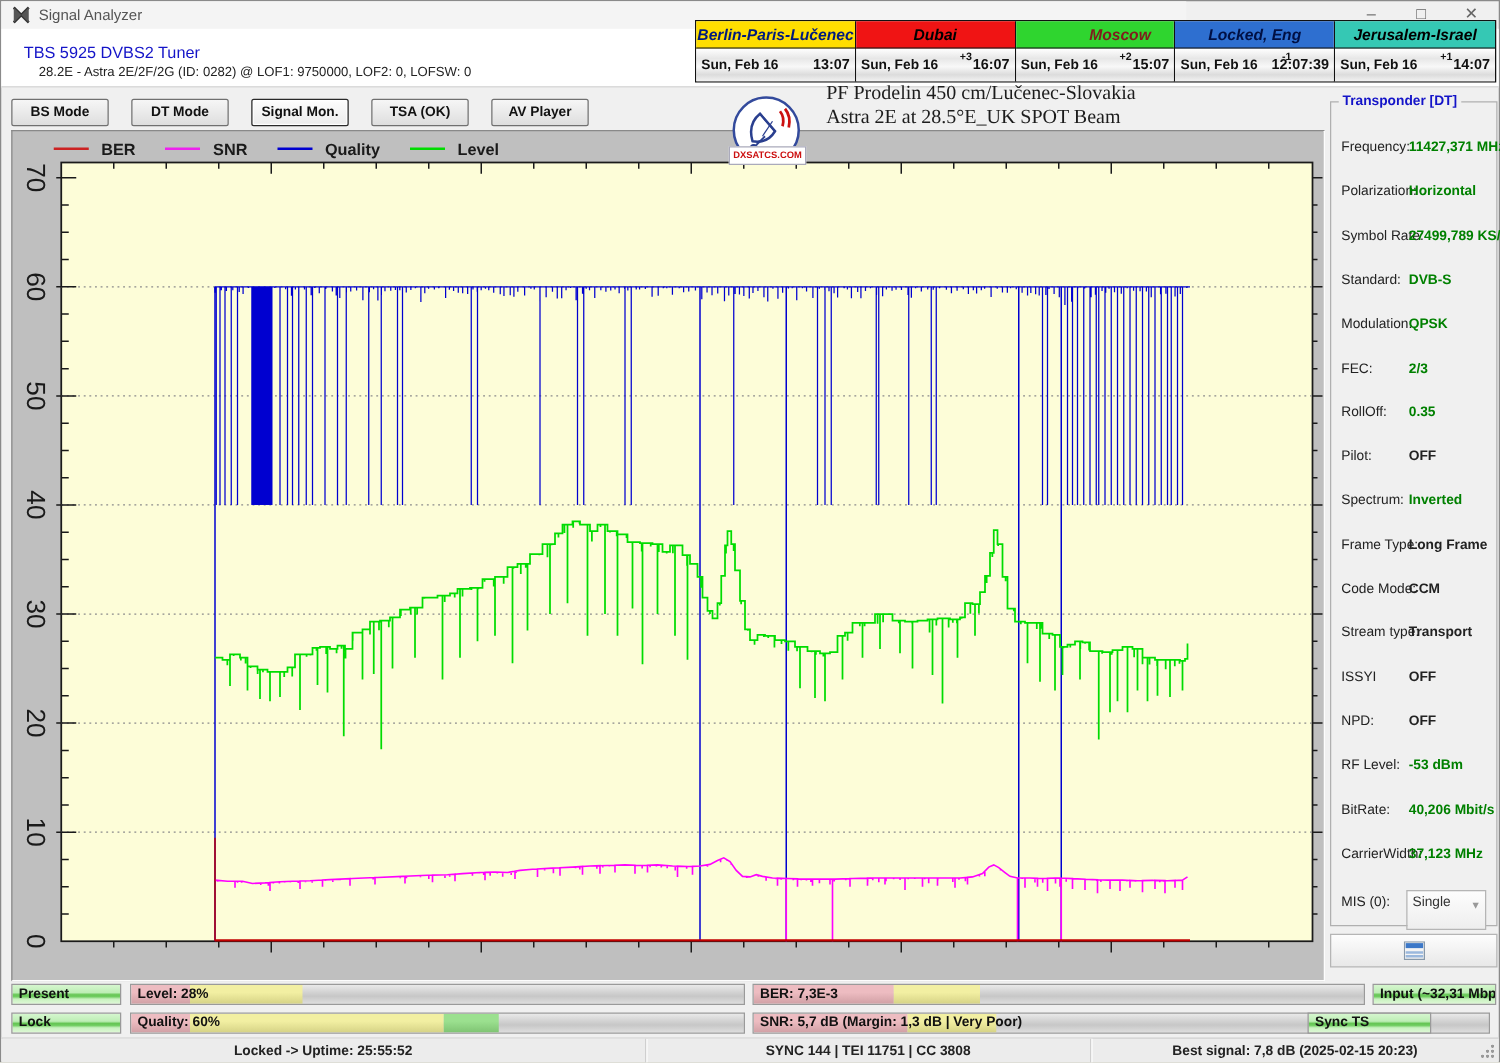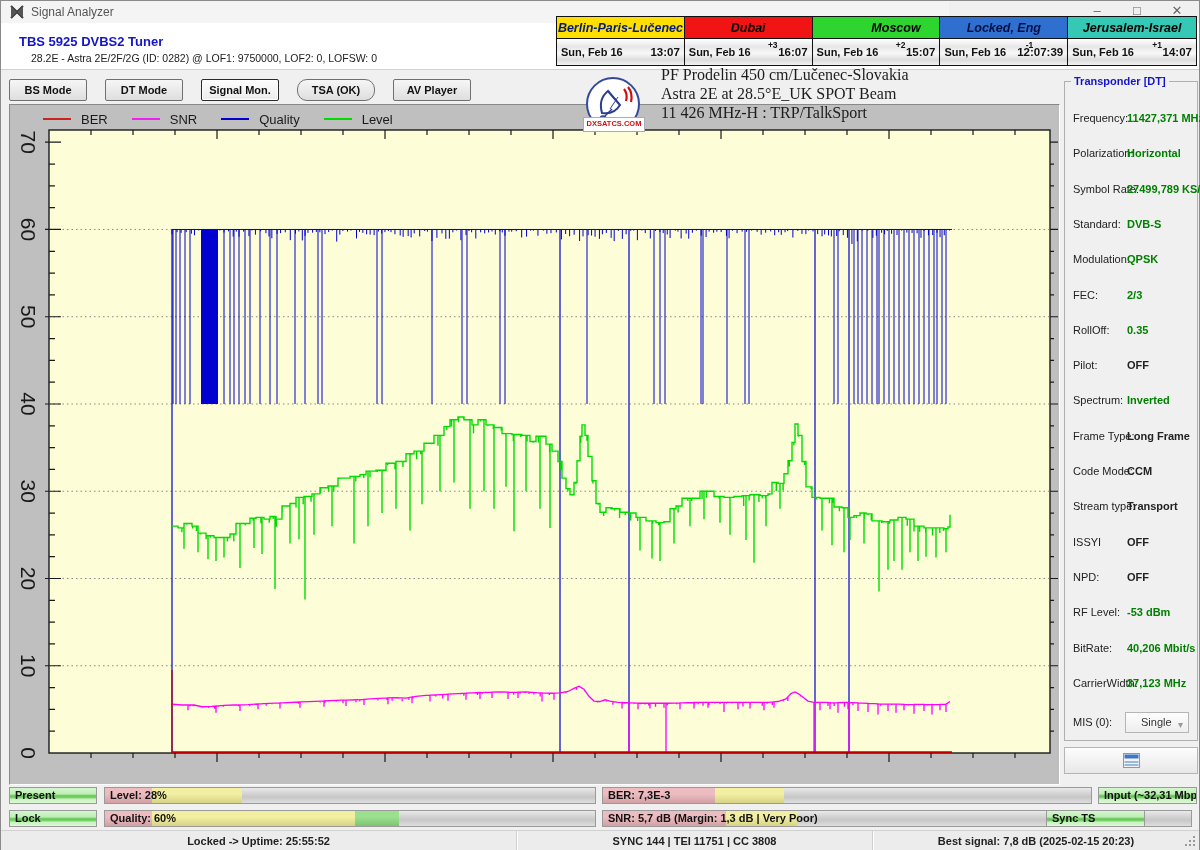--- a/index.html
+++ b/index.html
@@ -8,57 +8,57 @@
        -webkit-font-smoothing:antialiased;}
   .abs{position:absolute;}
   
   #window{width:1198px;height:848px;border:1px solid #8a8a8a;position:absolute;background:#f0f0f0;}
   #titlebar{left:0;top:0;width:948px;height:22px;background:#f4f4f4;}
   #title-text{left:30px;top:4px;font-size:12px;color:#555;}
   #app-icon{left:9px;top:4px;width:14px;height:14px;}
   .wctl{top:0px;width:34px;height:20px;text-align:center;font-size:13px;color:#666;line-height:20px;cursor:default;}
   
   #header{left:0;top:22px;width:1198px;height:46px;background:#ffffff;border-bottom:1px solid #d0d0d0;}
-  #tuner-title{left:18px;top:11px;font-size:13px;font-weight:bold;color:#1414c8;}
+  #tuner-title{left:18px;top:11px;font-size:13px;font-weight:normal;color:#1414c8;}
   #tuner-sub{left:30px;top:29px;font-size:10.5px;color:#222;}
   
   #clocks{left:555px;top:15px;width:641px;height:50px;display:flex;border:1px solid #111;box-sizing:border-box;}
   .clock{width:128px;border-right:1px solid #111;box-sizing:border-box;display:flex;flex-direction:column;}
   .clock:last-child{border-right:none;}
   .clock-head{height:22px;line-height:22px;text-align:center;font-size:12.5px;font-style:italic;font-weight:bold;border-bottom:1px solid #111;box-sizing:border-box;white-space:nowrap;overflow:hidden;}
   .clock-body{flex:1;position:relative;background:linear-gradient(180deg,#ffffff 0%,#e7e7e7 30%,#f8f8f8 55%,#dcdcdc 80%,#f2f2f2 100%);}
   .clock-date{position:absolute;left:4px;top:7px;font-size:11px;font-weight:bold;color:#111;white-space:nowrap;}
   .clock-off{position:absolute;right:34px;top:1px;font-size:8.5px;font-weight:bold;color:#111;}
   .clock-time{position:absolute;right:4px;top:7px;font-size:11.5px;font-weight:bold;color:#111;}
   
   .tab{top:78px;height:22px;width:78px;background:linear-gradient(180deg,#f6f6f6,#dedede);
        border:1px solid #707070;border-radius:2px;box-sizing:border-box;text-align:center;
        font-size:11px;font-weight:bold;color:#111;line-height:20px;cursor:default;}
   .tab.active{background:linear-gradient(180deg,#fdfdfd,#ececec);border:1px solid #2a2a2a;box-shadow:inset 0 0 0 1px #fff;}
   
   #chart{left:8px;top:103px;width:1049px;height:679px;background:#bfbfbf;
          border-top:1px solid #898989;border-left:1px solid #898989;border-bottom:1px solid #fdfdfd;border-right:1px solid #fdfdfd;}
   #legend{left:33px;top:6px;display:flex;align-items:center;gap:10px;height:16px;}
   .leg-swatch{width:28px;height:2px;}
-  .leg-label{font-size:13px;color:#1a1a1a;margin-right:14px;}
+  .leg-label{font-size:13px;color:#1a1a1a;margin-right:14px;font-weight:bold;}
   #plotsvg{left:0;top:0;}
   
   #overlay{left:660px;top:64px;width:420px;font-family:"Liberation Serif",serif;font-size:16px;color:#1c1c1c;line-height:19px;}
   
   #logo{left:584px;top:76px;width:56px;height:56px;}
   #logo-circle{width:50px;height:50px;border-radius:50%;background:#fff;border:2px solid #334a9c;position:absolute;left:1px;top:0;}
   #logo-label{position:absolute;left:-2px;top:40px;width:60px;height:13px;background:#fff;border:1px solid #aab;
               font-size:7.5px;font-weight:bold;color:#cc1111;text-align:center;line-height:12px;letter-spacing:0px;}
   
   #panel{left:1063px;top:80px;width:134px;height:660px;border:1px solid #b0b0b0;background:#f0f0f0;box-sizing:border-box;}
   #panel-title{left:6px;top:-7px;background:#f0f0f0;padding:0 3px;font-size:11px;font-weight:bold;color:#1414c8;}
   .prow-label{left:8px;font-size:11px;color:#222;white-space:nowrap;}
   .prow-value{left:62px;font-size:11px;font-weight:bold;white-space:nowrap;}
-  #mis-select{left:60px;width:64px;height:21px;background:linear-gradient(180deg,#fdfdfd,#eee);border:1px solid #b5b5b5;
-              font-size:11px;color:#333;line-height:18px;padding-left:15px;box-sizing:border-box;}
+  #mis-select{left:60px;width:64px;height:32px;background:linear-gradient(180deg,#fdfdfd,#eee);border:1px solid #b5b5b5;
+              font-size:11px;color:#333;line-height:18px;padding-left:4px;box-sizing:border-box;}
   #mis-chevron{position:absolute;right:5px;top:3px;color:#999;font-size:10px;}
   #save-btn{left:1063px;top:746px;width:134px;height:27px;background:linear-gradient(180deg,#fdfdfd,#e8e8e8);
             border:1px solid #b5b5b5;box-sizing:border-box;text-align:center;cursor:default;}
   
   .badge{height:17px;background:linear-gradient(180deg,#d6f6cf 0%,#bdeeb5 40%,#66c655 52%,#6fcd60 62%,#c9f2c0 75%,#def8d6 100%);
          border:1px solid #9a9a9a;box-sizing:border-box;font-size:11px;font-weight:bold;color:#111;
          padding-left:5px;line-height:15px;white-space:nowrap;overflow:hidden;}
   .bar{height:17px;background:linear-gradient(180deg,#e9e9e9,#cfcfcf 45%,#c7c7c7 60%,#dedede);border:1px solid #9a9a9a;box-sizing:border-box;overflow:hidden;text-align:right;}
   .bar .seg{position:absolute;top:0;bottom:0;}
   .bar .bar-label{position:absolute;left:5px;top:1px;font-size:11px;font-weight:bold;color:#111;white-space:nowrap;}
@@ -106,21 +106,21 @@
       </div>
       <div class="clock">
         <div class="clock-head" style="background: rgb(240, 20, 20); color: rgb(0, 0, 0);">Dubai</div>
         <div class="clock-body">
           <span class="clock-date">Sun, Feb 16</span>
           <span class="clock-off">+3</span>
           <span class="clock-time">16:07</span>
         </div>
       </div>
       <div class="clock">
-        <div class="clock-head" style="background: rgb(47, 213, 47); color: #000000; padding-left: 40px;">Moscow</div>
+        <div class="clock-head" style="background: rgb(47, 213, 47); color: #7f1d1d; padding-left: 40px;">Moscow</div>
         <div class="clock-body">
           <span class="clock-date">Sun, Feb 16</span>
           <span class="clock-off">+2</span>
           <span class="clock-time">15:07</span>
         </div>
       </div>
       <div class="clock">
         <div class="clock-head" style="background: rgb(46, 111, 208); color: rgb(0, 16, 68);">Locked, Eng</div>
         <div class="clock-body">
           <span class="clock-date">Sun, Feb 16</span>
@@ -135,21 +135,21 @@
           <span class="clock-off">+1</span>
           <span class="clock-time">14:07</span>
         </div>
       </div>
     </div>
 
   <div id="tabs-root">
       <div class="tab abs" style="left: 8px;">BS Mode</div>
       <div class="tab abs" style="left: 104px;">DT Mode</div>
       <div class="tab abs active" style="left: 200px;">Signal Mon.</div>
-      <div class="tab abs" style="left: 296px; border-radius: 10px;">TSA (OK)</div>
+      <div class="tab abs" style="left: 296px;">TSA (OK)</div>
       <div class="tab abs" style="left: 392px;">AV Player</div>
     </div>
 
   <div id="chart" class="abs">
     <div id="legend" class="abs">
         <span class="leg-swatch" style="background: rgb(204, 34, 34);"></span>
         <span class="leg-label">BER</span>
         <span class="leg-swatch" style="background: rgb(238, 34, 238);"></span>
         <span class="leg-label">SNR</span>
         <span class="leg-swatch" style="background: rgb(0, 0, 208);"></span>
@@ -184,21 +184,20 @@
         <path d="M162,421.1372549019608H162V421.1372549019608H168V422.88235294117646H174V418.51960784313724H174V443.82352941176475V418.51960784313724H182V421.1372549019608H188V428.11764705882354H188V447.31372549019613V428.11764705882354H196V430.7352941176471H198V454.29411764705884V430.7352941176471H204V432.48039215686276H206V456.03921568627453V432.48039215686276H212V432.48039215686276H214V452.5490196078432V432.48039215686276H220V428.9901960784314H226V418.51960784313724H230V463.01960784313724V418.51960784313724H234V418.51960784313724H240V413.2843137254902H244V442.9509803921569V413.2843137254902H246V412.4117647058824H252V449.05882352941177V412.4117647058824H254V414.15686274509807H260V411.53921568627453H265V483.9607843137255V411.53921568627453H266V414.15686274509807H272V401.06862745098044H280V398.4509803921569H280V438.5882352941177V398.4509803921569H286V392.343137254902H289V434.22549019607845V392.343137254902H294V391.47058823529414H295V494.4313725490196V391.47058823529414H302V388.8529411764706H304V429.8627450980392V388.8529411764706H310V382.74509803921575H318V381H322V421.1372549019608V381H328V373.14705882352945H340V371.40196078431376H344V438.5882352941177V371.40196078431376H350V369.65686274509807H356V366.16666666666674H358V421.1372549019608V366.16666666666674H366V365.29411764705884H372V408.04901960784315V365.29411764705884H376V358.3137254901961H386V356.56862745098044H386V403.686274509804V356.56862745098044H396V348.71568627450984H400V425.5V348.71568627450984H404V346.0980392156863H412V399.32352941176475V346.0980392156863H414V338.2450980392157H424V330.39215686274514H430V386.2352941176471V330.39215686274514H434V321.6666666666667H440V314.6862745098039H444V377.5098039215687V314.6862745098039H448V312.06862745098044H454V314.6862745098039H460V403.686274509804V314.6862745098039H462V319.921568627451H468V314.6862745098039H474V386.2352941176471V314.6862745098039H476V319.921568627451H484V322.5392156862746H484V403.686274509804V322.5392156862746H492V328.64705882352945H496V381.87254901960785V328.64705882352945H502V329.5196078431373H504V426.37254901960785V329.5196078431373H512V330.39215686274514H516V386.2352941176471V330.39215686274514H520V336.5H526V331.264705882353H530V403.686274509804V331.264705882353H536V339.1176470588236H540V422.88235294117646V339.1176470588236H542V346.0980392156863H548V356.56862745098044H552V373.14705882352945H556V383.61764705882354H560V389.72549019607845H564V377.5098039215687H567V355.6960784313726H570V331.264705882353H572V319.921568627451H575V330.39215686274514H578V351.33333333333337H582V375.764705882353H586V398.4509803921569H590V407.1764705882353H596V402.8137254901961H602V403.686274509804H610V407.1764705882353H618V408.04901960784315H626V412.4117647058824H630V445.56862745098044V412.4117647058824H636V415.9019607843137H642V453.421568627451V415.9019607843137H646V417.64705882352945H650V456.03921568627453V417.64705882352945H654V416.7745098039216H660V403.686274509804H664V438.5882352941177V403.686274509804H666V401.06862745098044H672V393.21568627450984H680V421.1372549019608V393.21568627450984H684V393.21568627450984H690V386.2352941176471H694V414.15686274509807V386.2352941176471H698V386.2352941176471H704V391.47058823529414H710V417.64705882352945V391.47058823529414H714V392.343137254902H720V429.8627450980392V392.343137254902H724V391.47058823529414H732V390.5980392156863H736V435.0980392156863V390.5980392156863H740V389.72549019607845H744V457.78431372549016V389.72549019607845H750V390.5980392156863H756V421.1372549019608V390.5980392156863H758V388.8529411764706H762V377.5098039215687H768V378.3823529411765H770V403.686274509804V378.3823529411765H774V368.7843137254902H778V355.6960784313726H782V337.37254901960785H785V319.04901960784315H788V330.39215686274514H792V356.56862745098044H796V381.87254901960785H802V392.343137254902H810V393.21568627450984H812V425.5V393.21568627450984H818V393.21568627450984H822V440.33333333333337V393.21568627450984H824V401.9411764705883H832V402.8137254901961H834V447.31372549019613V402.8137254901961H838V412.4117647058824H840V435.0980392156863V412.4117647058824H844V410.6666666666667H850V408.04901960784315H854V438.5882352941177V408.04901960784315H856V408.92156862745105H862V415.9019607843137H869V486.57843137254906V415.9019607843137H872V416.7745098039216H878V464.7647058823529V416.7745098039216H880V415.0294117647059H884V456.03921568627453V415.0294117647059H888V412.4117647058824H892V464.7647058823529V412.4117647058824H896V414.15686274509807H900V447.31372549019613V414.15686274509807H904V421.1372549019608H908V456.03921568627453V421.1372549019608H914V422.88235294117646H916V451.6764705882353V422.88235294117646H924V422.88235294117646H926V452.5490196078432V422.88235294117646H934V423.7549019607843H936V447.31372549019613V423.7549019607843H938V422.0098039215686H940V409.79411764705884M164,421.1372549019608v0.008702473328425957M171.88453816389665,422.88235294117646v4.374062533943587M176.91214660415426,418.51960784313724v1.3423314124539651M182.6787746238988,421.1372549019608v2.2579138986538605M186.45851644361392,421.1372549019608v4.753273708183732M190.44420274416916,428.11764705882354v1.294834535799562M196.11790037178434,430.7352941176471v3.477540142859869M200.355568343075,430.7352941176471v2.009676833604131M204.07385527342558,432.48039215686276v0.539926418038587M209.8133624312468,432.48039215686276v0.6812804719747922M217.37806597119197,432.48039215686276v4.130404220897588M223.77852050983347,428.9901960784314v7.2377432821722145M231.3845448102802,418.51960784313724v0.3970478851959287M235.25925254519098,418.51960784313724v1.8219556637100935M238.36013311659917,418.51960784313724v0.8120038279454842M243.20497964252718,413.2843137254902v2.3998284382049526M250.9360854960978,412.4117647058824v5.80879908503295M255.58932511718012,414.15686274509807v0.5934731740138467M259.2557914177887,414.15686274509807v3.5326447123208453M263.2076690522954,411.53921568627453v2.5549143263107483M266.4258257227484,414.15686274509807v7.565425383277671M272.1651889376808,401.06862745098044v6.4993233486434985M279.76457899436355,401.06862745098044v0.7442836742867454M286.01040912629105,392.343137254902v10.270396953990083M293.2001965029631,392.343137254902v6.873184288192963M301.03772812499665,391.47058823529414v5.388155951286654M304.0662278344389,388.8529411764706v2.031614339094374M310.68758580833673,382.74509803921575v4.981171028948474M318.57225560070947,381v5.507463693884269M323.72222626954317,381v5.6929317969935465M329.4807098128367,373.14705882352945v0.8878017546527452M332.5272839043755,373.14705882352945v0.2725225354405101M339.69412846839987,373.14705882352945v0.10897711631316583M345.78860881575383,371.40196078431376v5.117418078899339M353.7629119879566,369.65686274509807v3.290183589115676M360.0127674101386,366.16666666666674v6.031074906964525M367.1634619105607,365.29411764705884v1.6590887343568388M372.6981202303432,365.29411764705884v1.0944302730721909M377.67895161593333,358.3137254901961v2.05665793300353M384.9867881766986,358.3137254901961v5.814838688918195M392.938002664363,356.56862745098044v5.3847534629080736M400.71494576567784,348.71568627450984v1.3489160541914715M406.63498428533785,346.0980392156863v8.153375858416275M410.5845831714105,346.0980392156863v3.1809186084793044M416.21281189168803,338.2450980392157v0.5419853633822985M421.407632493414,338.2450980392157v0.9789428651589269M424.4236876668874,330.39215686274514v0.05008707140423874M427.9598293628078,330.39215686274514v10.334957230251689M431.2604282151442,330.39215686274514v0.8479283752269575M436.7554059627,321.6666666666667v3.2361638627097005M441.555485208286,314.6862745098039v6.750774919526178M448.5560564189218,312.06862745098044v5.077227867577647M453.6168839666061,312.06862745098044v1.9758410110810294M459.2531781895086,314.6862745098039v0.7455498661275526M463.51416731858626,319.921568627451v8.209300904308755M470.3875210401602,314.6862745098039v1.8409370016150417M477.9891526249703,319.921568627451v1.0900079351820209M483.3739761507604,319.921568627451v4.025707900325255M491.24680769699626,322.5392156862746v2.8863850349850044M495.9396055541001,328.64705882352945v1.889876460374953M503.3605580867734,329.5196078431373v6.771239308802659M510.56558221625164,329.5196078431373v2.5979651350414104M517.0539405278396,330.39215686274514v6.152347701522949M523.3407964878716,336.5v1.3509797252128652M528.2948101453949,331.264705882353v6.263172774196661M533.2139012727421,331.264705882353v0.3208603892613646M539.6312064065132,339.1176470588236v8.474793446960561M544.2182971700095,346.0980392156863v0.21001312698685515M550.8200826246757,356.56862745098044v8.715637774825613M557.9639906706288,383.61764705882354v2.6168521772316025M565.8577806337271,377.5098039215687v1.8258776253247615M570.8132534956094,331.264705882353v6.508522861557383M576.9319018896203,330.39215686274514v5.410990442110208M582.902859472204,375.764705882353v2.7146412287143677M588.3158525908366,398.4509803921569v1.2123230133125453M593.635333318729,407.1764705882353v3.7016727730033825M601.0754786937032,402.8137254901961v1.7531462903002784M604.5842447306495,403.686274509804v1.803647261041026M609.5480275754817,403.686274509804v9.361928324391736M615.1985956951976,407.1764705882353v3.036916611648614M620.6642122191843,408.04901960784315v7.510424719995189M627.6431766902097,412.4117647058824v3.6404767312677313M635.4912720131688,412.4117647058824v0.027063939716294942M639.3286759785842,415.9019607843137v0.9440880811522874M642.7412859748583,415.9019607843137v2.9682079279025935M648.68780694413,417.64705882352945v2.4977038648172987M655.2857134158257,416.7745098039216v0.30815252592536635M663.1832484796178,403.686274509804v0.0844684923662299M668.0892717554234,401.06862745098044v6.547227183927884M672.449039086001,393.21568627450984v0.634981330129903M677.8624494837131,393.21568627450984v2.8551224075609243M681.7024734213483,393.21568627450984v2.8098942691568825M688.1617001141421,393.21568627450984v0.3690909960352813M692.0719469741452,386.2352941176471v7.684774294153506M696.4813954548445,386.2352941176471v6.493936897182094M701.0935087196995,386.2352941176471v0.12139034532513399M709.035509434063,391.47058823529414v2.1449122831190452M714.6252025826834,392.343137254902v0.43833496215002293M719.757627914194,392.343137254902v1.5172883382674505M726.4633990605362,391.47058823529414v0.4886210577955681M730.4865557744633,391.47058823529414v0.3254218880574379M733.6537566203624,390.5980392156863v10.392812206981025M739.0724527672864,390.5980392156863v4.8705396289155285M742.9258458195254,389.72549019607845v0.4631049283932629M748.9021961532999,389.72549019607845v7.317669535627908M752.250950378133,390.5980392156863v2.5343184704874604M755.5299089062028,390.5980392156863v3.0132646196837616M759.3060344294645,388.8529411764706v1.1824989257770042M766.2725418475457,377.5098039215687v8.559311535332075M773.1403858915437,378.3823529411765v7.343918648883286M779.3284092573449,355.6960784313726v5.796577408130427M783.8717182136606,337.37254901960785v3.193760080556298M788.5086346475873,330.39215686274514v1.4402611681302129M794.4997003402095,356.56862745098044v3.455707699170908M801.0556036864873,381.87254901960785v2.139360710033057M806.6531247131061,392.343137254902v2.0688813515730957M813.7307963676285,393.21568627450984v0.8285084672039003M819.4319248106331,393.21568627450984v4.962163742386001M822.8206251428928,393.21568627450984v4.750646812408011M829.3822372986469,401.9411764705883v4.270316400777513M833.9639766558539,402.8137254901961v0.7376231585031175M840.777203403879,412.4117647058824v1.203136814423765M846.2382720632013,410.6666666666667v2.3125140698883007M854.2367256602738,408.04901960784315v6.06048985474677M858.0692126476206,408.92156862745105v1.0056056357437377M861.2830251255073,408.92156862745105v6.418317366164256M865.3628568763379,415.9019607843137v0.03795392057970685M871.6874058125541,415.9019607843137v2.006482051776338M879.3888867106289,416.7745098039216v1.944067765674352M885.8646059492603,415.0294117647059v0.3743027715519589M892.0372079357039,412.4117647058824v0.7811570865216434M897.3043665050063,414.15686274509807v6.6034548155454225M904.0105045202654,421.1372549019608v5.361988637203942M909.6456670686603,421.1372549019608v5.542619121948652M915.7207282751333,422.88235294117646v4.855685157475577M922.5390805872157,422.88235294117646v7.5956763444908475M929.8355770243797,422.88235294117646v5.074122123239385M933.5866150434595,422.88235294117646v3.0421871811718706M937.6035468345508,423.7549019607843v0.4101574094654483" stroke="#00dc00" stroke-width="1.4" fill="none"></path>
         <path d="M162,599.1372549019608L162,599.1372549019608L172,600.0098039215686L178,600.0098039215686V605.2450980392157V600.0098039215686L184,600.0098039215686L192,601.7549019607843L202,601.3186274509804L206,601.0277777777778V607.8627450980392V601.0277777777778L214,600.4460784313726L224,600.0098039215686L230,599.8228291316527V606.1176470588235V599.8228291316527L238,599.5735294117648L248,599.0281862745098V604.3725490196078V599.0281862745098L254,598.7009803921569L270,597.9253812636166V603.5V597.9253812636166L272,597.8284313725491L290,597.0431372549019V602.6274509803922V597.0431372549019L292,596.9558823529412L312,596.0833333333334L314,595.9960784313726V601.7549019607843V595.9960784313726L332,595.2107843137255L336,595.1017156862745V600.8823529411765V595.1017156862745L348,594.7745098039215L354,594.3382352941177V600.0098039215686V594.3382352941177L360,593.9019607843137L374,593.0294117647059L378,592.8839869281046V599.1372549019608V592.8839869281046L386,592.593137254902L396,593.0294117647059L402,591.9823529411765V598.2647058823529V591.9823529411765L406,591.2843137254902L416,590.4117647058823L420,590.1936274509804V596.5196078431372V590.1936274509804L432,589.5392156862745L438,589.2120098039215V595.6470588235294V589.2120098039215L448,588.6666666666666L456,588.1680672268908V594.7745098039215V588.1680672268908L462,587.7941176470588L470,587.5448179271709V593.9019607843137V587.5448179271709L476,587.3578431372549L482,587.1708683473389V593.0294117647059V587.1708683473389L490,586.9215686274509L498,587.1708683473389V593.9019607843137V587.1708683473389L504,587.3578431372549L508,587.2124183006536V593.0294117647059V587.2124183006536L516,586.9215686274509L528,587.7941176470588L532,587.9395424836601V596.5196078431372V587.9395424836601L540,588.2303921568628L544,588.0558823529411V594.7745098039215V588.0558823529411L550,587.7941176470588L558,586.4852941176471L564,583.4313725490197L569,581.25L574,584.3039215686274L579,591.2843137254902L584,596.0833333333334L590,596.5196078431372L595,594.7745098039215L600,596.0833333333334L608,597.3921568627451L612,597.5375816993464V603.5V597.5375816993464L620,597.8284313725491L628,598.1192810457517V604.3725490196078V598.1192810457517L632,598.2647058823529L640,598.2647058823529V603.5V598.2647058823529L644,598.2647058823529L654,598.2647058823529V602.6274509803922V598.2647058823529L658,598.2647058823529L670,597.890756302521V604.3725490196078V597.890756302521L672,597.8284313725491L684,597.5012254901961V603.5V597.5012254901961L688,597.3921568627451L698,597.3921568627451V602.6274509803922V597.3921568627451L706,597.3921568627451L714,597.3921568627451V606.9901960784314V597.3921568627451L724,597.3921568627451L728,597.3921568627451V604.3725490196078V597.3921568627451L740,597.3921568627451V603.5V597.3921568627451L742,597.3921568627451L754,597.3921568627451V605.2450980392157V597.3921568627451L758,597.3921568627451L764,596.8686274509804V602.6274509803922V596.8686274509804L768,596.5196078431372L776,593.9019607843137L781,588.6666666666666L785,586.9215686274509L789,589.1029411764706L794,593.0294117647059L798,596.0833333333334L804,597.3921568627451L810,597.3921568627451V605.2450980392157V597.3921568627451L814,597.3921568627451L820,597.6539215686274V604.3725490196078V597.6539215686274L824,597.8284313725491L828,597.6539215686274V607.8627450980392V597.6539215686274L834,597.3921568627451L838,597.4794117647059V604.3725490196078V597.4794117647059L842,597.5666666666667L848,597.8807843137255V606.1176470588235V597.8807843137255L852,598.0901960784314L858,598.3955882352941V606.9901960784314V598.3955882352941L864,598.7009803921569L868,598.8464052287582V609.6078431372549V598.8464052287582L876,599.1372549019608L878,599.1372549019608V606.1176470588235V599.1372549019608L886,599.1372549019608V607.8627450980392V599.1372549019608L888,599.1372549019608L894,599.3553921568628V605.2450980392157V599.3553921568628L900,599.5735294117648L904,599.4862745098039V608.7352941176471V599.4862745098039L912,599.3117647058823L914,599.3553921568628V606.1176470588235V599.3553921568628L922,599.5299019607843V609.6078431372549V599.5299019607843L924,599.5735294117648L930,599.3553921568628V605.2450980392157V599.3553921568628L936,599.1372549019608L936,599.1372549019608V606.9901960784314V599.1372549019608L940,596.5196078431372M164,599.3117647058823v1.0481440773154782M169.16348613984883,599.7623041827908v0.00392992966355402M175.43365849088877,600.0098039215686v0.005983967767871273M180.0199725041166,600.0098039215686v1.2284669668215045M183.27752361726016,600.0098039215686v1.2307607485429168M187.28972225543112,600.7274149037582v0.42960383120606305M193.35370024852455,601.6958434695497v0.671256990447006M198.58095759525895,601.4677915558931v1.4516012764440416M204.6749508008361,601.1241253094163v2.5195744517395036M208.71857053786516,600.8301039396487v1.0082939697544393M213.54278700705618,600.479323493768v1.3462884880145298M217.73323812056333,600.2832067682696v0.836645253777532M222.3099306281656,600.0835373402418v0.8682904199020169M228.57605733443052,599.8672026951106v1.4707367796017783M234.3820377085358,599.6862740349932v1.0515675676887357M239.7520440807566,599.4779828902039v1.7471899124541288M243.38517642766237,599.2798525109914v0.06743247520274027M250.345476844348,598.9002773044442v0.8070377588314335M256.233038475737,598.5927339736706v2.050427318632364M262.031306062825,598.3116632681964v0.9462568285528108M267.4853488756344,598.0472788399067v0.5736022332344461M273.4494153242558,597.7651970765398v0.11893443866572388M278.97301985230297,597.5242162907574v0.6267057433834373M285.36722042318434,597.2452536187925v0.26040995282745405M288.5135785667226,597.1079860331184v1.577234710137466M294.3856311030686,596.8518033489347v0.05312517792663781M300.71452536433935,596.5756898247911v0.5259785746826063M306.8916240828112,596.3061987532499v0.6472958167072995M310.1943478025496,596.1621093360652v1.4182936469226628M315.1736243516207,595.9448761925029v1.7190176500501733M319.94870748370886,595.7365514872304v0.016819531303286752M326.36571160983294,595.4565939542769v1.3074228188558616M333.03574752714485,595.1825424234327v2.97183929150586M339.61674741096795,595.0030972672868v0.060641589138427966M345.97288621682674,594.829783433426v2.4883778390978306M349.76884765923023,594.6458926130135v1.7754371669653684M352.8659192984924,594.4206970444724v0.8512619773085337M357.72540250141174,594.0673522690967v0.2632859803977959M362.64988697320223,593.7368067642752v0.5398791168108764M367.94594528060406,593.4067303011389v2.1010353008328577M373.64067338127643,593.0518067710549v0.671038417362781M376.963173115626,592.9216820231655v2.172328275565634M382.1261780168861,592.7339747371312v2.9115985698965234M387.8432239955291,592.6735524194128v1.0461282531047298M392.14371143840253,592.8611717245185v3.513601398036319M398.96899027284235,592.5112938543472v2.392501614811133M402.83114287722856,591.8373103606405v1.5889251791643946M408.54449415113777,591.0622941377928v0.4960985957812653M415.069410555996,590.4929631965847v0.06679686147716943M420.8672261182219,590.1463338697783v0.5340956325017638M425.726246281527,589.8813505397942v1.586340095883267M432.7204411448911,589.4999269228583v4.087630917275002M437.1223839940503,589.2598699905205v0.17321900083211067M440.8439787244424,589.0569153759342v0.24455309073680248M445.8645122144371,588.7831240275215v0.6045240579158399M450.47386827971786,588.5124829993733v1.052683070981641M453.8557995464653,588.3017043700032v2.3283794158784485M457.7593166930601,588.0584179371972v0.04105019358069783M461.0566414827481,587.8529124005851v0.16998028548797647M467.480434297584,587.6233338051524v2.4433835820669008M472.24586653057486,587.4748311900486v1.4793658653093578M477.4471729584038,587.31274566061v0.8972154518165626M482.2640032079071,587.1626413566164v0.3315123862181991M487.4984756363556,586.9995222928446v0.16827069005103393M493.3987737307325,587.0274827948302v0.6130088223296611M497.8061059061438,587.1648261294282v1.016027301770874M503.7216246481985,587.3491682751014v2.3528939223691103M510.046033449471,587.138032280636v1.6244017474575219M515.1163469562307,586.9536949023266v1.1672898489763328M519.0274790786207,587.1417039526121v1.8269493927111795M523.7417412810028,587.4844893578507v2.1101902020381917M530.1930448673666,587.8738484449328v3.5437982812235926M533.2541104936972,587.9851371870666v0.2387161757078958M539.3178461408243,588.2055916284859v1.8862996434583568M543.6873577814549,588.0695221360052v0.3474194120084004M547.3642269717529,587.9091097056441v0.7855891141817899M552.5691550374031,587.3737963266013v0.22376031846314345M555.9965319866315,586.8130673771872v1.5520661712857684M561.7128530191258,584.5955004649385v0.2434351569546191M566.4819835377857,582.3485463977307v2.4365311700244785M571.7647471502423,582.9386641907853v0.8667119496313164M574.9663351466879,585.6530012243957v1.093758279150944M578.5780763942748,590.6952752798503v0.18194449000208274M584.0338658709079,596.0857958027049v0.22490839343302416M587.4078046893701,596.3311230533938v1.0801098721456739M590.5927879055962,596.3127132407919v0.05118712561514632M596.6358822323382,595.2027260353277v1.2790574555530363M602.8759425133467,596.5538459871713v3.103144277629535M607.3238778105006,597.2815412839483v0.6768592557507725M610.9073929423466,597.4978586486393v0.874024206659872M614.9181845597923,597.6436758275415v1.1271158665487073M621.5961362300441,597.886460835161v0.7675565924393839M624.6101344777271,597.9960383858324v1.108543602522559M631.0134949861094,598.2288402997401v1.0148707261357657M635.1473795678467,598.2647058823529v1.146385145463751M638.710971516557,598.2647058823529v2.301924164670141M645.5274434825405,598.2647058823529v3.429079690720358M651.2992042545229,598.2647058823529v0.6916600154687257M657.3955330206081,598.2647058823529v1.9606259890880795M663.2715162783861,598.1004324409047v0.8118262002602628M666.6027198489755,597.9966239262749v1.1652449966914453M670.0212006503716,597.8900956379962v0.23270917811928107M674.6464874735102,597.7562691834735v0.35510683094588635M679.6122053740546,597.6208681745433v0.6079870249314675M684.1411402579397,597.4973769966432v2.887987919299716M688.1925594937056,597.3921568627451v1.8141291940748752M693.0346427690238,597.3921568627451v3.3906384735180306M698.797331479378,597.3921568627451v2.539564299268349M704.9377333009616,597.3921568627451v0.9956668995640612M710.045687943697,597.3921568627451v1.6863746348688542M716.5975618809462,597.3921568627451v0.9910371942032615M721.7940135682002,597.3921568627451v0.7976404913489616M725.0315071456134,597.3921568627451v0.46114879882055154M729.7867640350014,597.3921568627451v1.0380735584781933M732.9544066861272,597.3921568627451v4.1429774835326585M736.719818030484,597.3921568627451v0.42782524602594046M740.1915260981768,597.3921568627451v2.015197340390359M746.3355108499527,597.3921568627451v0.04815684890704325M752.241908938624,597.3921568627451v3.2658991561449424M757.1646889336407,597.3921568627451v1.4116246584419576M762.3111737621948,597.0159858187889v2.962761542301731M767.7580120246857,596.540722480199v0.13958159944867768M773.5808744216338,594.6935129037056v1.5376337727619744M777.8413741299883,591.9739337540907v4.1014419520676455M784.0138477068394,587.3518017357417v0.46598431157662046M790.4529774868861,590.2439558499958v1.2123232704348812M797.3606415158138,595.595195667098v0.01642830946587267M803.132421143353,597.2029055925451v0.08484350971166675M807.7740724869072,597.3921568627451v0.8134881512026498M811.1687711654231,597.3921568627451v0.675816612165896M817.9573732167482,597.5648069687699v3.408238468219955M824.1806858312339,597.820548510304v3.2922221134872496M828.8401568895206,597.617267665114v0.21781007499520333M834.4133331347257,597.401173198282v4.320121045081999M837.7982528638095,597.4750109080586v0.4998263348668177M842.9499220354483,597.6163978791108v2.7294137573919452M846.1749333804473,597.7852367083489v0.1673878493395228M849.2133494801819,597.944306727688v0.7782946711305212M853.0560286054388,598.1439465540186v0.747108138292333M857.9664684571326,598.3938815235942v0.05186446174505563M861.7063690908253,598.5842375770902v0.5859411957066021M867.4022937463596,598.8246748951904v0.9522542675016781M870.7000989280641,598.9445705901135v1.7518375301323061M876.5330139156431,599.1372549019608v0.4441678593478679M881.7014961894602,599.1372549019608v0.7521123025371972M885.2434327183291,599.1372549019608v0.2648512879448781M891.5547967143357,599.2664938347941v1.0052606134645394M898.3544020308182,599.5137017078198v0.9316250307744551M902.7651926167309,599.5132102590958v0.10468621806602539M906.9010087186471,599.4229927019707v0.04428356921350718M912.8205973152071,599.3296649904543v0.14204523550218018M917.8256603870541,599.4388440623646v1.3733638871690756M920.9668275555596,599.5073646206972v0.8253866985491993M926.6685899477452,599.4765095974881v0.5796261255638484M932.3572302358225,599.2696922013937v0.10906378656593738M938.0662479838356,597.7850779125389v0.10235557797492315M619,597.7920751633987V648M656,598.2647058823529V648M804,597.3921568627451V648M839,597.5012254901961V648" stroke="#ff00ff" stroke-width="1.3" fill="none"></path>
         <line x1="162" y1="647.2" x2="942" y2="647.2" stroke="#c00000" stroke-width="1.8"></line>
         <line x1="162" y1="648" x2="162" y2="565.1078431372549" stroke="#c00000" stroke-width="1.2"></line>
       </svg>
   </div>
 
   <div id="overlay" class="abs">
     <div>PF Prodelin 450 cm/Lučenec-Slovakia</div>
     <div>Astra 2E at 28.5°E_UK SPOT Beam</div>
-    <div>11 426 MHz-H : TRP/TalkSport</div>
   </div>
 
   <div id="logo" class="abs">
     <div id="logo-circle">
       <svg width="50" height="50" viewBox="0 0 50 50">
         <path d="M14 34 Q10 20 20 12 L32 26 Q26 36 14 34 Z" fill="none" stroke="#2a3f8f" stroke-width="2"></path>
         <line x1="20" y1="12" x2="32" y2="26" stroke="#2a3f8f" stroke-width="1.5"></line>
         <line x1="22" y1="30" x2="30" y2="18" stroke="#2a3f8f" stroke-width="1"></line>
         <path d="M36 10 q4 5 2 12 M40 8 q5 6 3 15" stroke="#cc1111" stroke-width="2.2" fill="none"></path>
         <circle cx="15" cy="40" r="3" fill="none" stroke="#2a3f8f" stroke-width="1.5"></circle>

